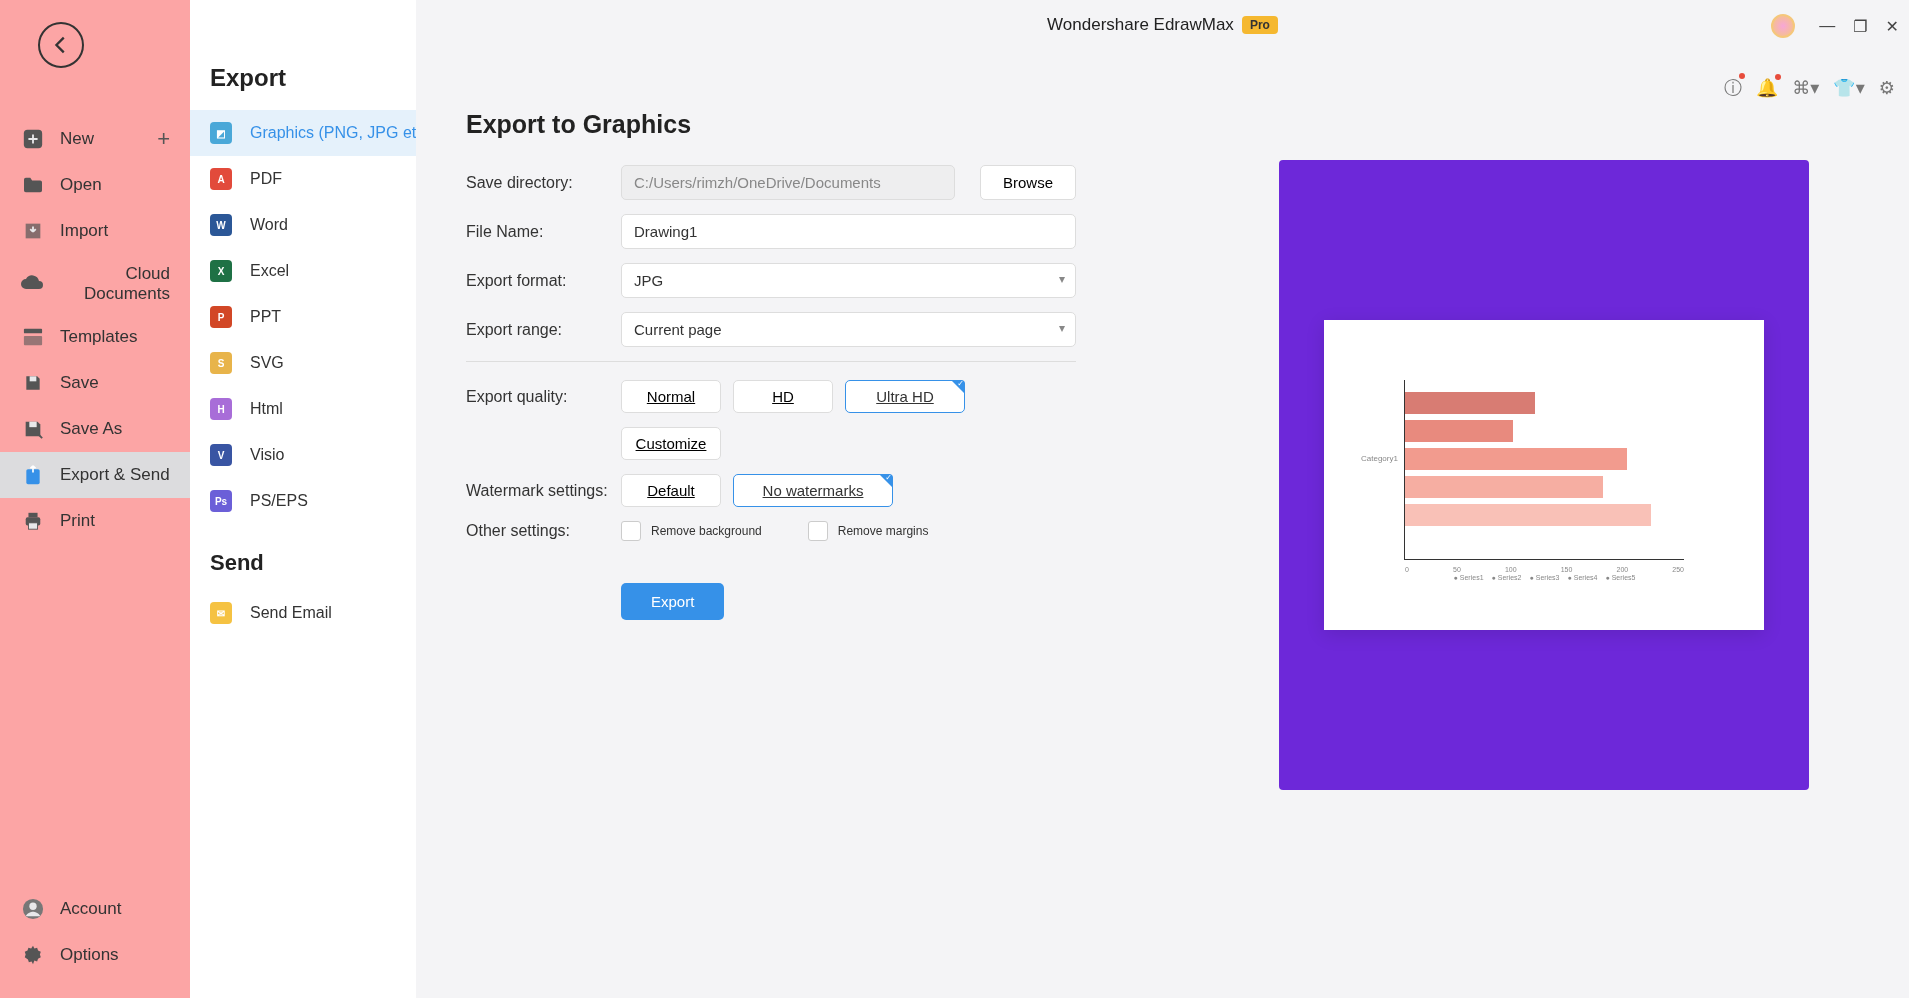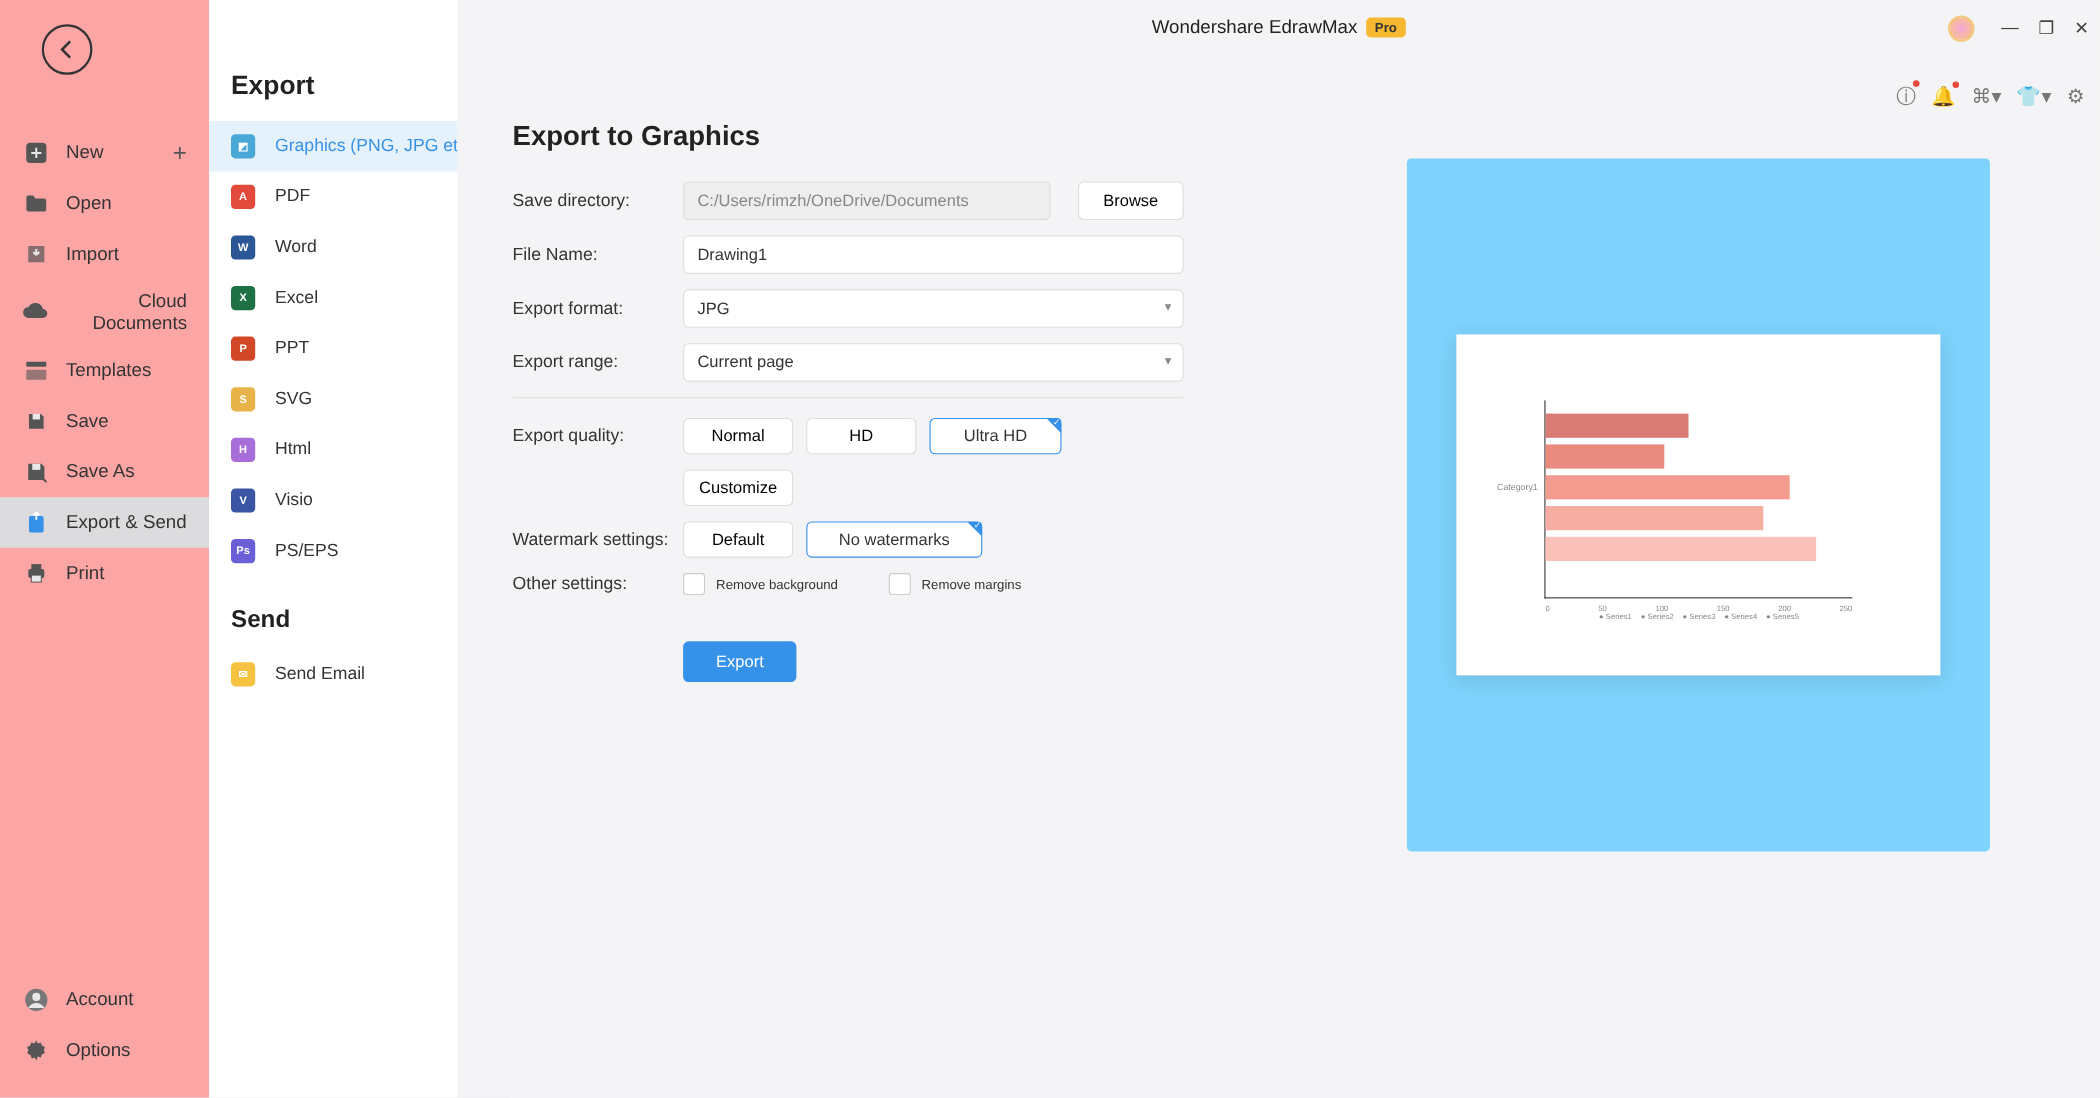--- a/index.html
+++ b/index.html
@@ -40,33 +40,33 @@
 .form-row { display: flex; align-items: center; margin-bottom: 14px; }
 .form-row .label { width: 155px; color: #333; font-size: 16px; }
 .form-row .ctrl-area { flex: 1; display: flex; gap: 12px; align-items: center; flex-wrap: wrap; }
 .text-input { flex: 1; background: #fff; border: 1px solid #ddd; border-radius: 5px; padding: 8px 12px; font-size: 15px; color: #333; }
 .text-input.readonly { background: #eeeeef; color: #888; }
 .browse-btn { background: #fff; border: 1px solid #ddd; border-radius: 5px; padding: 8px 22px; font-size: 15px; cursor: pointer; margin-left: 13px; }
 .select-box { flex: 1; background: #fff; border: 1px solid #ddd; border-radius: 5px; padding: 8px 12px; font-size: 15px; color: #333; position: relative; cursor: pointer; }
 .select-box::after { content: "▾"; position: absolute; right: 10px; color: #888; font-size: 12px; }
 .divider { border-bottom: 1px solid #ddd; margin: 6px 0 18px; }
 
-.seg-btn { background: #fff; border: 1px solid #ddd; border-radius: 5px; padding: 7px 0; font-size: 15px; cursor: pointer; width: 100px; text-align: center; position: relative; }
+.seg-btn { background: #fff; border: 1px solid #ddd; border-radius: 5px; padding: 7px 0; font-size: 15px; cursor: pointer; width: 100px; text-align: center; position: relative; text-decoration: underline; }
 .seg-btn.wide { width: 120px; }
 .seg-btn.selected { border: 1.5px solid #3691e8; color: #333; }
 .seg-btn .corner { position: absolute; top: -1px; right: -1px; width: 0; height: 0; border-left: 14px solid transparent; border-top: 14px solid #3691e8; border-top-right-radius: 4px; }
 .seg-btn .corner::after { content: "✓"; position: absolute; top: -15px; right: 1px; font-size: 8px; color: #fff; }
 
 .chk { width: 20px; height: 20px; border: 1.5px solid #ccc; border-radius: 3px; background: #fff; margin-right: 10px; }
 .chk-wrap { display: flex; align-items: center; margin-right: 34px; color: #333; font-size: 12px; }
 
 .export-btn { background: #3691e8; color: #fff; border: none; border-radius: 5px; padding: 10px 30px; font-size: 15px; cursor: pointer; margin-top: 28px; margin-left: 155px; }
 
 
-.preview { position: absolute; right: 100px; top: 144px; width: 530px; height: 630px; background: #7dd3fc; border-radius: 4px; display: flex; align-items: center; justify-content: center; }
+.preview { position: absolute; right: 100px; top: 160px; width: 530px; height: 630px; background: #6d28d9; border-radius: 4px; display: flex; align-items: center; justify-content: center; }
 .preview-page { width: 440px; height: 310px; background: #fff; box-shadow: 0 4px 18px rgba(0,0,0,0.12); padding: 60px 30px 30px; position: relative; }
 .chart { width: 280px; height: 180px; border-left: 1.5px solid #333; border-bottom: 1.5px solid #333; position: relative; margin-left: 50px; }
 .bar { position: absolute; left: 0; height: 22px; }
 .bar1 { top: 12px; width: 130px; background: #d87c73; }
 .bar2 { top: 40px; width: 108px; background: #e88a7e; }
 .bar3 { top: 68px; width: 222px; background: #f29b8e; }
 .bar4 { top: 96px; width: 198px; background: #f6aea2; }
 .bar5 { top: 124px; width: 246px; background: #f9c1b7; }
 .ylabel { position: absolute; left: -44px; top: 74px; font-size: 8px; color: #888; }
 .legend { position: absolute; bottom: -22px; left: 0; width: 100%; display: flex; justify-content: center; gap: 8px; font-size: 7px; color: #888; }

